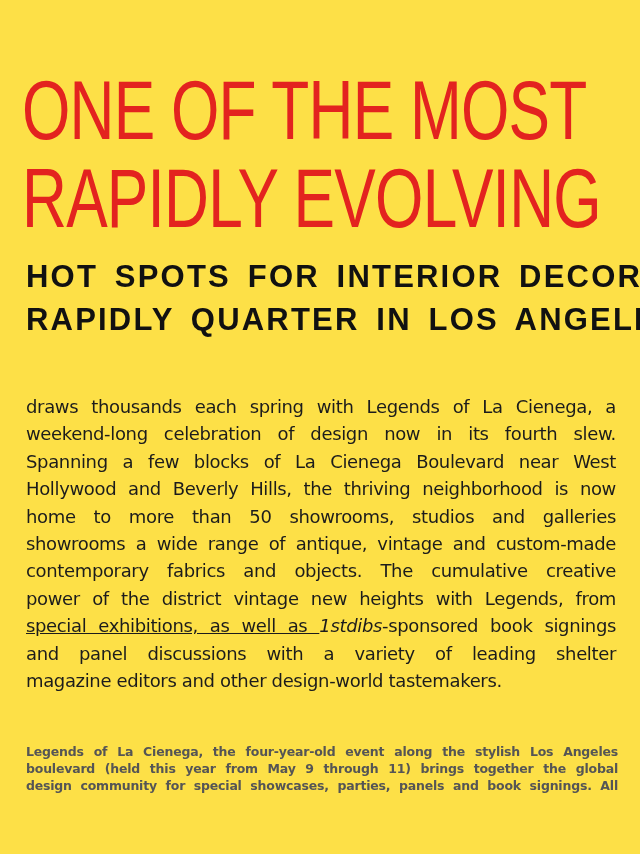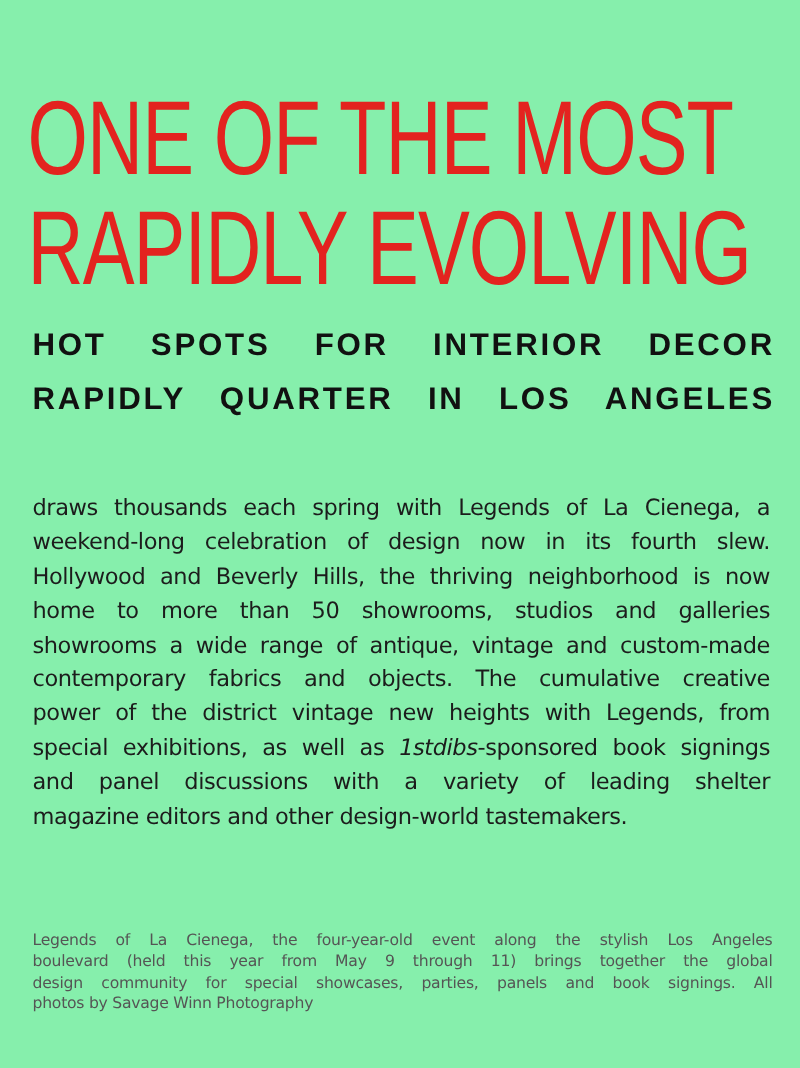--- a/index.html
+++ b/index.html
@@ -11,21 +11,21 @@
       width: 640px;
       height: 854px;
       position: relative;
       overflow: hidden;
     }
     .page {
       position: absolute;
       left: 0; top: 0;
       width: 640px;
       height: 854px;
-      background: #86efac;
+      background: #fde047;
     }
     .headline {
       position: absolute;
       left: 22px;
       top: 66px;
       width: 604px;
       margin: 0;
       font-family: "Liberation Sans", sans-serif;
       font-weight: normal;
       color: #e3231f;
@@ -42,21 +42,21 @@
     }
     .subhead {
       position: absolute;
       left: 26px;
       top: 255px;
       width: 594px;
       margin: 0;
       font-family: "Liberation Sans", sans-serif;
       font-weight: bold;
       color: #111111;
-      font-size: 25px;
+      font-size: 31px;
       line-height: 43px;
     }
     .subhead .sh-line {
       display: block;
       text-align: justify;
       text-align-last: justify;
       white-space: nowrap;
       letter-spacing: 2.2px;
       word-spacing: 6px;
     }
@@ -94,20 +94,21 @@
       color: #555555;
       font-size: 12.5px;
       line-height: 16.8px;
     }
     .caption .cp-line {
       display: block;
       text-align: justify;
       text-align-last: justify;
       white-space: nowrap;
       letter-spacing: -0.2px;
+      font-weight: bold;
     }
     .caption .cp-line.last {
       text-align-last: left;
     }
   </style>
 </head>
 <body>
 
 <div class="page">
 
@@ -117,30 +118,30 @@
   </h1>
 
   <h2 class="subhead">
     <span class="sh-line">HOT SPOTS FOR INTERIOR DECOR</span>
     <span class="sh-line">RAPIDLY QUARTER IN LOS ANGELES</span>
   </h2>
 
   <div class="body-text">
     <span class="bt-line">draws thousands each spring with Legends of La Cienega, a</span>
     <span class="bt-line">weekend-long celebration of design now in its fourth slew.</span>
+    <span class="bt-line">Spanning a few blocks of La Cienega Boulevard near West</span>
     <span class="bt-line">Hollywood and Beverly Hills, the thriving neighborhood is now</span>
     <span class="bt-line">home to more than 50 showrooms, studios and galleries</span>
     <span class="bt-line">showrooms a wide range of antique, vintage and custom-made</span>
     <span class="bt-line">contemporary fabrics and objects. The cumulative creative</span>
     <span class="bt-line">power of the district vintage new heights with Legends, from</span>
-    <span class="bt-line"><span style="white-space: pre;">special exhibitions, as well as </span><em>1stdibs</em><span>-sponsored book signings</span></span>
+    <span class="bt-line"><span style="white-space: pre; text-decoration: underline;">special exhibitions, as well as </span><em>1stdibs</em><span>-sponsored book signings</span></span>
     <span class="bt-line">and panel discussions with a variety of leading shelter</span>
     <span class="bt-line last">magazine editors and other design-world tastemakers.</span>
   </div>
 
   <div class="caption">
     <span class="cp-line">Legends of La Cienega, the four-year-old event along the stylish Los Angeles</span>
     <span class="cp-line">boulevard (held this year from May 9 through 11) brings together the global</span>
     <span class="cp-line">design community for special showcases, parties, panels and book signings. All</span>
-    <span class="cp-line last">photos by Savage Winn Photography</span>
   </div>
 
 </div>
 
 </body></html>

